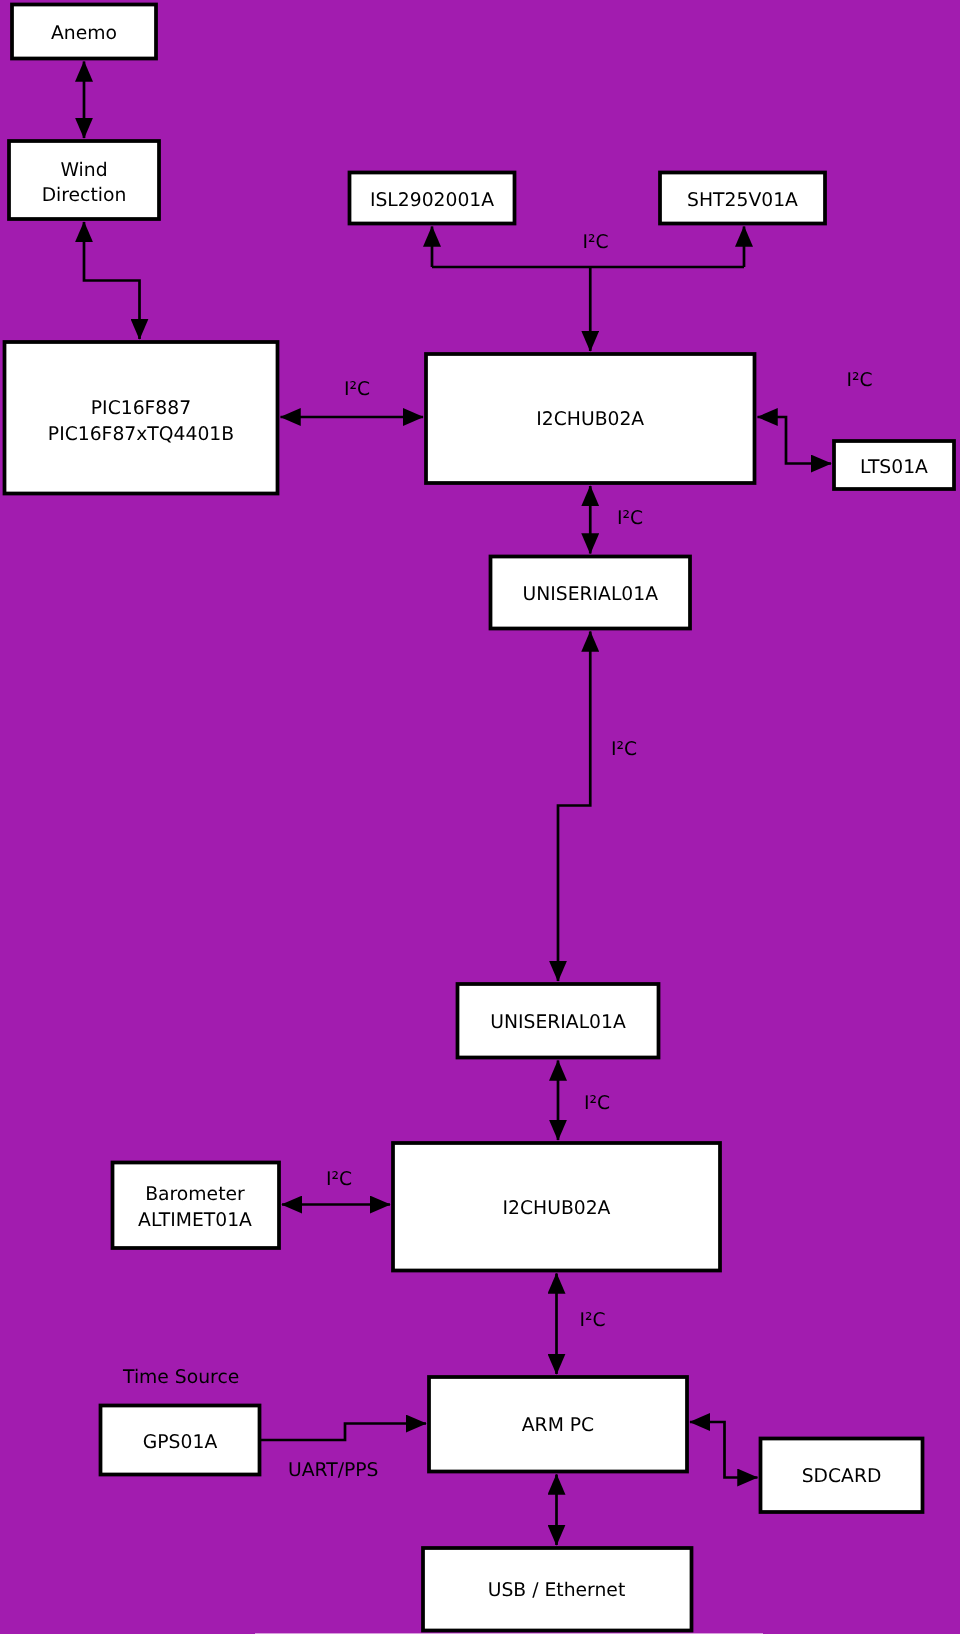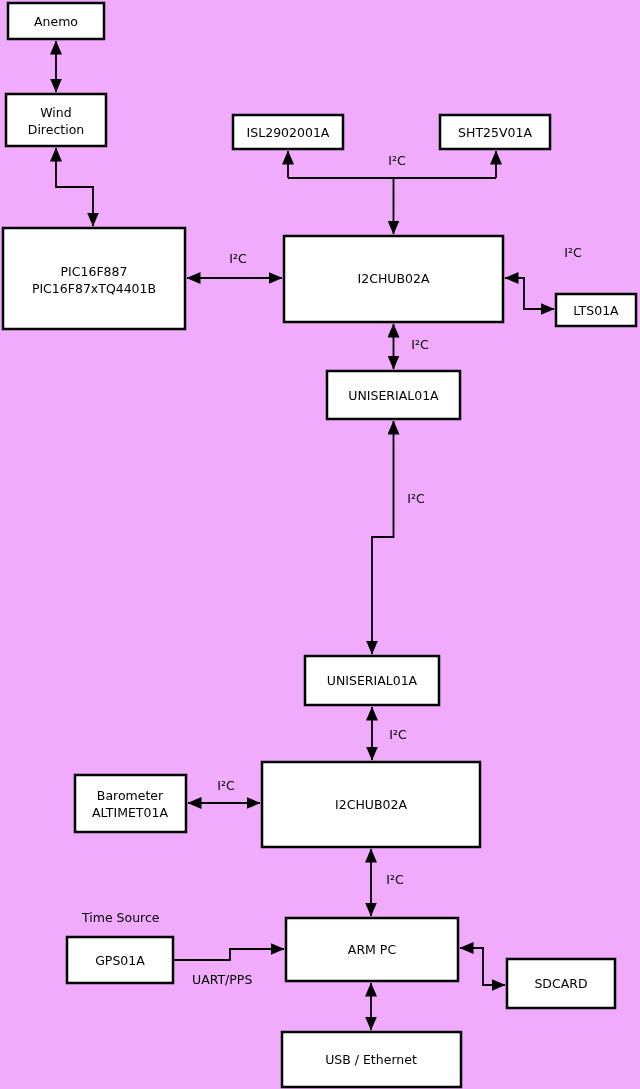--- a/index.html
+++ b/index.html
@@ -4,21 +4,21 @@
 <style>
   html, body {
     margin: 0;
     padding: 0;
     background: #ffffff;
   }
   .stage {
     position: relative;
     width: 640px;
     height: 1089px;
-    background: #f0abfc;
+    background: #a21caf;
     font-family: "DejaVu Sans", "Liberation Sans", sans-serif;
   }
   svg text {
     font-family: "DejaVu Sans", "Liberation Sans", sans-serif;
     font-size: 12.5px;
     fill: #000000;
   }
   svg rect.node {
     fill: #ffffff;
     stroke: #000000;

